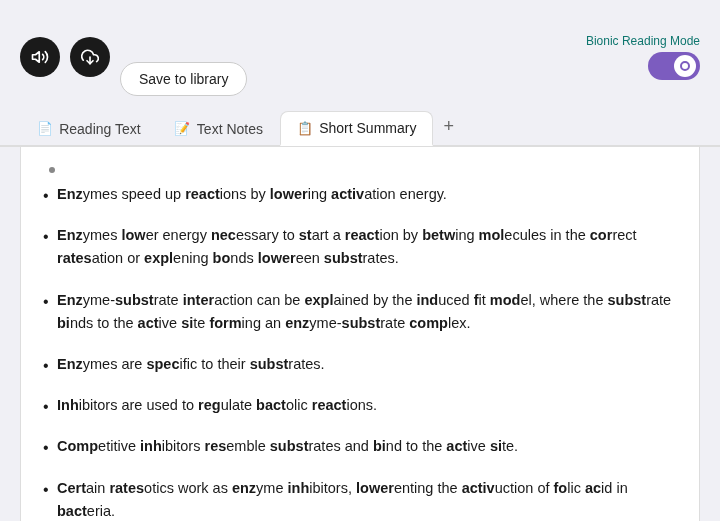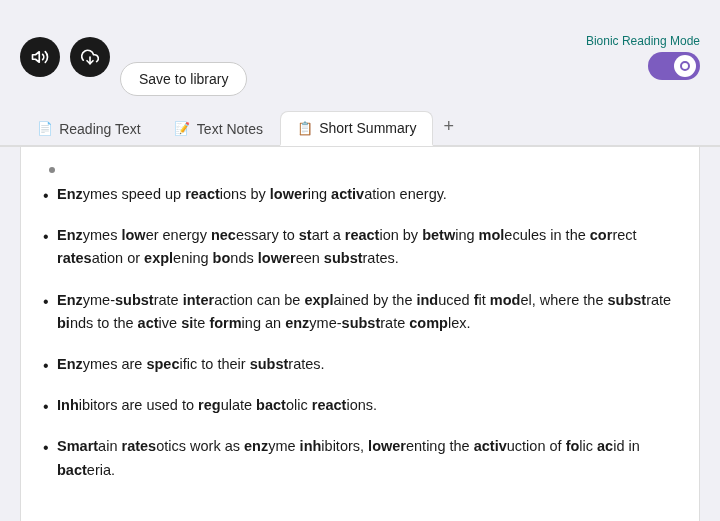--- a/index.html
+++ b/index.html
@@ -237,15 +237,16 @@
 </div>
 
 <div class="content-area">
   <div class="dot-indicator"></div>
   <ul class="bullet-list" id="bullet-list">
   <li><b>Enz</b>ymes speed up <b>react</b>ions by <b>lower</b>ing <b>activ</b>ation energy.</li>
       <li><b>Enz</b>ymes <b>low</b>er energy <b>nec</b>essary to <b>st</b>art a <b>react</b>ion by <b>betw</b>ing <b>mol</b>ecules in the <b>cor</b>rect <b>rates</b>ation or <b>expl</b>ening <b>bo</b>nds <b>lower</b>een <b>subst</b>rates.</li>
       <li><b>Enz</b>yme-<b>subst</b>rate <b>inter</b>action can be <b>expl</b>ained by the <b>ind</b>uced <b>f</b>it <b>mod</b>el, where the <b>subst</b>rate <b>bi</b>nds to the <b>act</b>ive <b>si</b>te <b>form</b>ing an <b>enz</b>yme-<b>subst</b>rate <b>comp</b>lex.</li>
       <li><b>Enz</b>ymes are <b>spec</b>ific to their <b>subst</b>rates.</li>
       <li><b>Inh</b>ibitors are used to <b>reg</b>ulate <b>bact</b>olic <b>react</b>ions.</li>
-      <li><b>Smart</b>ain <b>rates</b>otics work as <b>enz</b>yme <b>inh</b>ibitors, <b>lower</b>enting the <b>activ</b>uction of <b>fo</b>lic <b>ac</b>id in <b>bact</b>eria.</li>
+      <li><b>Comp</b>etitive <b>inh</b>ibitors <b>res</b>emble <b>subst</b>rates and <b>bi</b>nd to the <b>act</b>ive <b>si</b>te.</li>
+      <li><b>Cert</b>ain <b>rates</b>otics work as <b>enz</b>yme <b>inh</b>ibitors, <b>lower</b>enting the <b>activ</b>uction of <b>fo</b>lic <b>ac</b>id in <b>bact</b>eria.</li>
     </ul>
 </div>
 
 </body></html>

